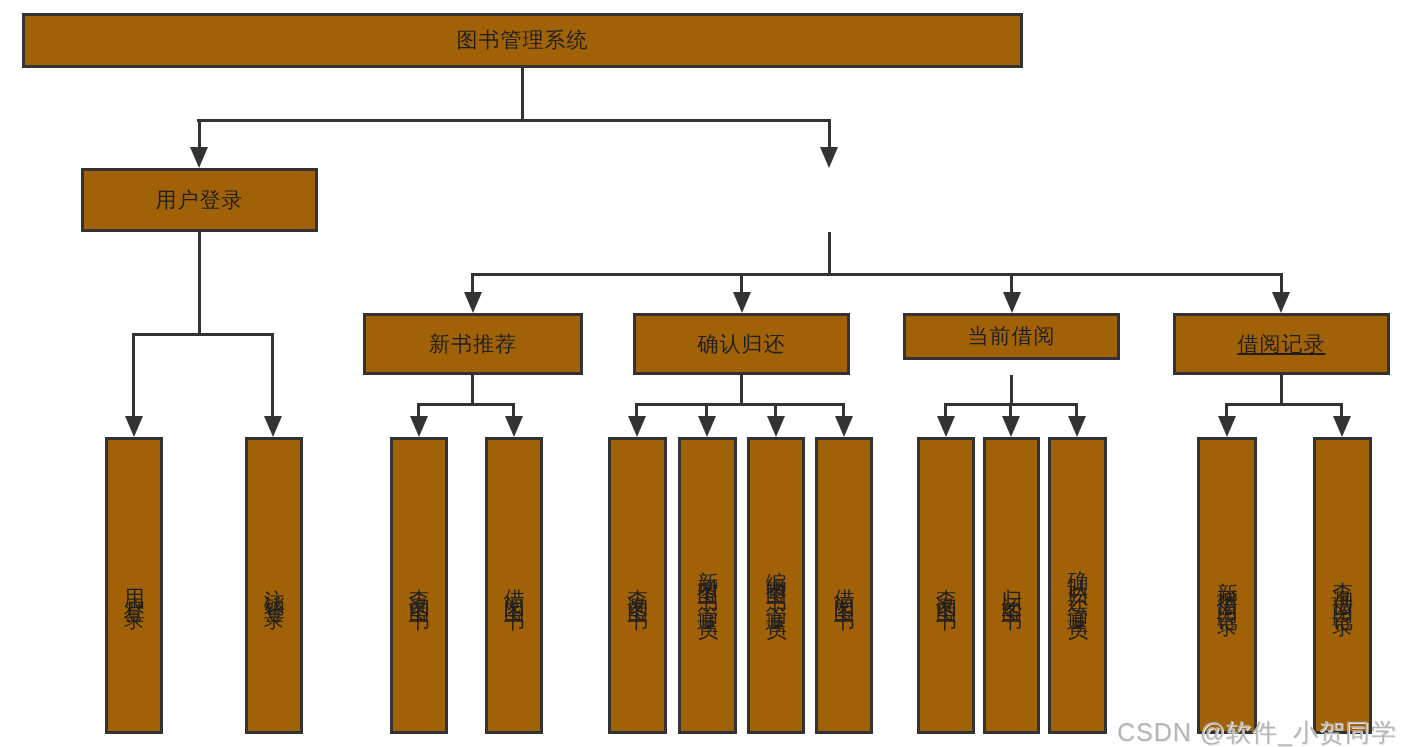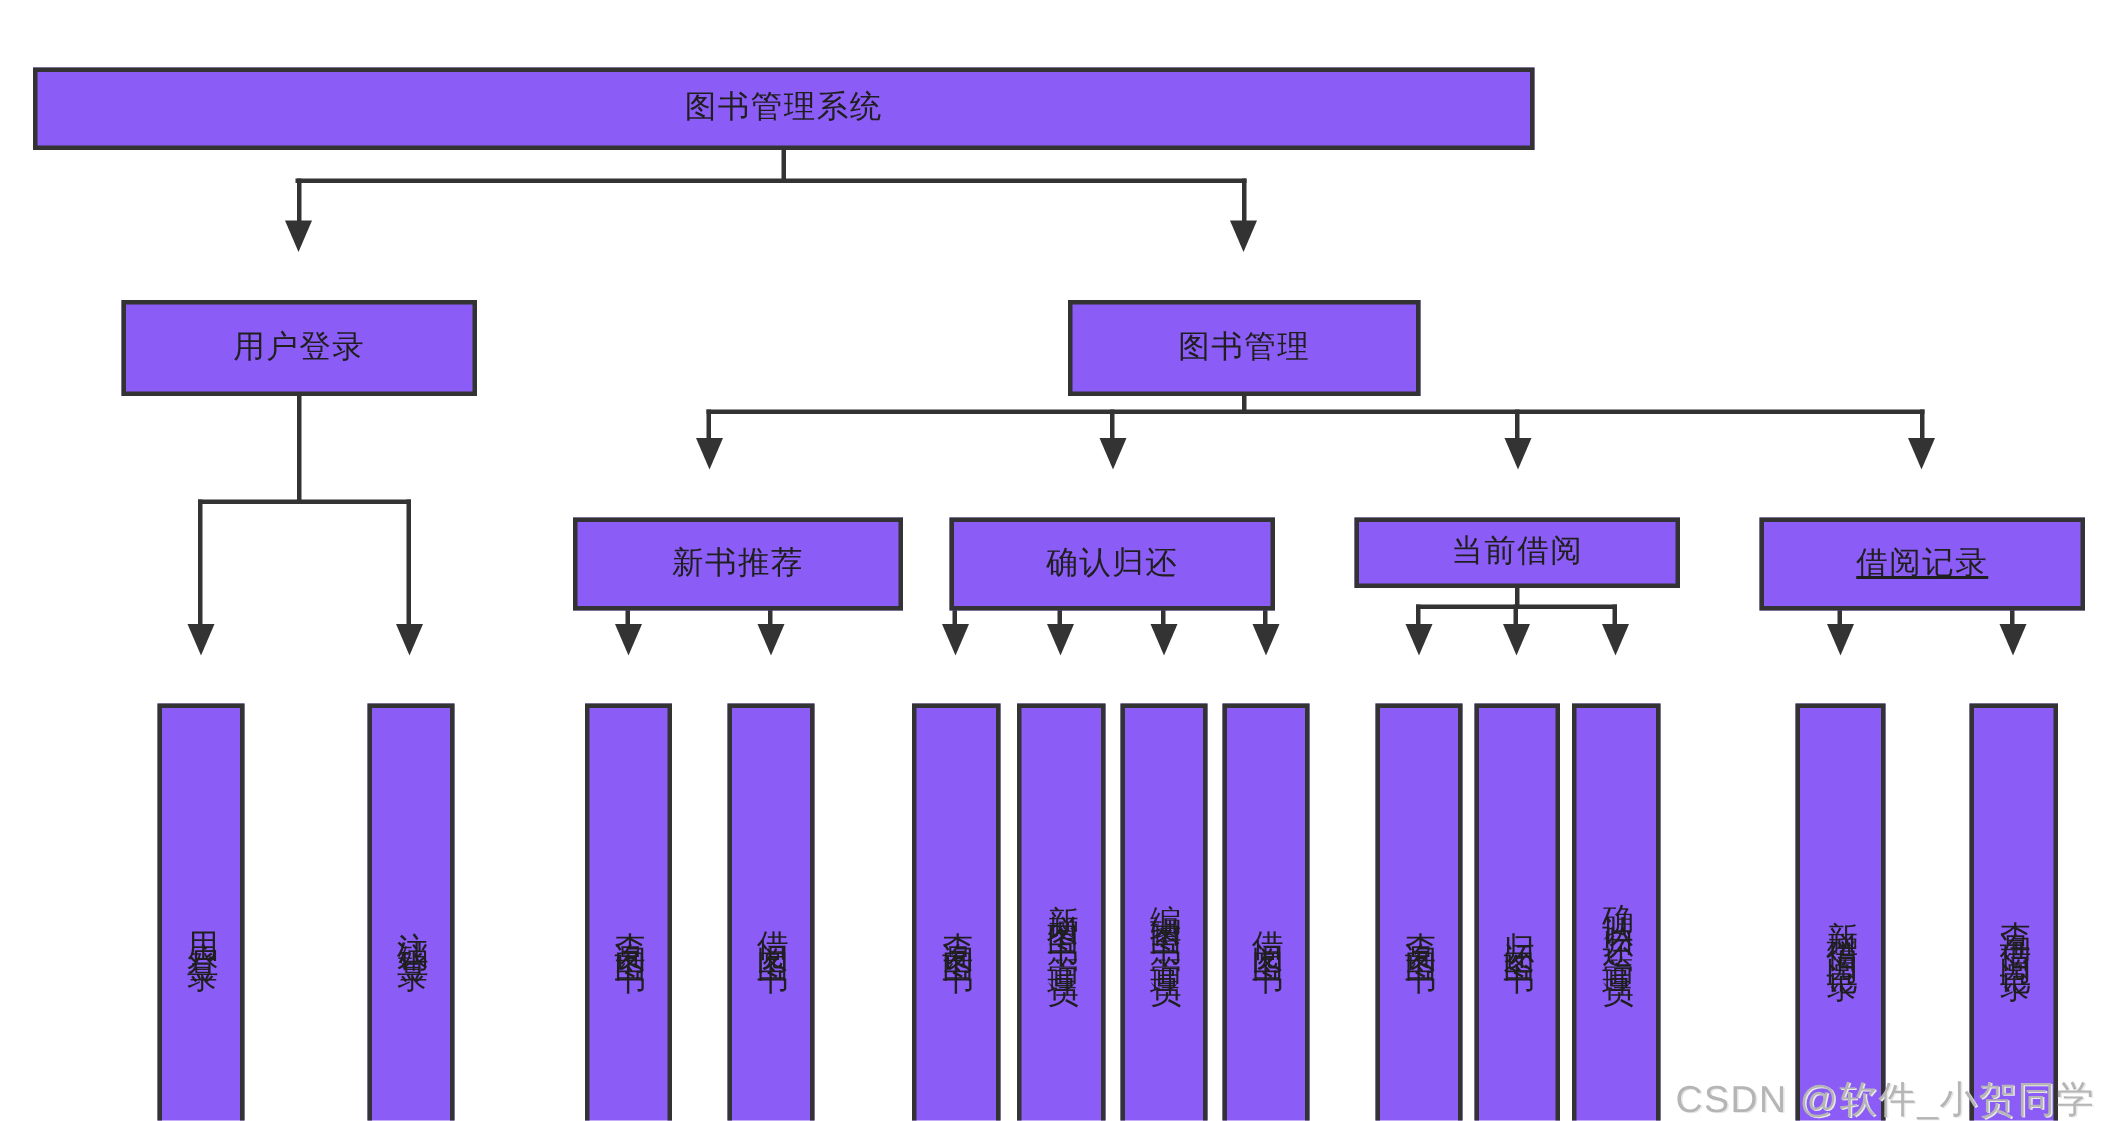--- a/index.html
+++ b/index.html
@@ -10,32 +10,31 @@
     overflow: hidden;
   }
   #canvas {
     position: relative;
     width: 1405px; height: 747px;
     background: #ffffff;
   }
   .box {
     position: absolute;
     box-sizing: border-box;
-    background: #8b5cf6;
+    background: #a16207;
     border: 3px solid #333333;
     display: flex;
     align-items: center;
     justify-content: center;
     color: #1f1f1f;
     font-size: 21px;
     line-height: 1.25;
     letter-spacing: 1px;
     white-space: nowrap;
     z-index: 2;
-    margin-top: 32px;
   }
   .vbox {
     writing-mode: vertical-rl;
     text-orientation: mixed;
     letter-spacing: 7px;
     white-space: normal;
   }
   .vline, .hline {
     position: absolute;
     background: #333333;
@@ -63,23 +62,22 @@
   }
 </style>
 </head>
 <body>
 
 <div id="canvas">
 
   <div class="box" style="left:22px; top:13px; width:1001px; height:55px;">图书管理系统</div>
 
   <div class="box" style="left:81px; top:168px; width:237px; height:64px;">用户登录</div>
-  <div class="box" style="left:712px; top:168px; width:235px; height:64px;">图书管理</div>
 
-  <div class="box" style="left:382px; top:313px; width:220px; height:62px;">新书推荐</div>
+  <div class="box" style="left:363px; top:313px; width:220px; height:62px;">新书推荐</div>
   <div class="box" style="left:633px; top:313px; width:217px; height:62px;">确认归还</div>
   <div class="box" style="left:903px; top:313px; width:217px; height:47px;">当前借阅</div>
   <div class="box" style="left:1173px; top:313px; width:217px; height:62px;text-decoration:underline;">借阅记录</div>
 
   <div class="box vbox" style="left:105px; top:437px; width:58px; height:297px;">用户登录</div>
   <div class="box vbox" style="left:245px; top:437px; width:58px; height:297px;">注销登录</div>
   <div class="box vbox" style="left:390px; top:437px; width:58px; height:297px;">查询图书</div>
   <div class="box vbox" style="left:485px; top:437px; width:58px; height:297px;">借阅图书</div>
   <div class="box vbox" style="left:608px; top:437px; width:59px; height:297px;">查询图书</div>
   <div class="box vbox" style="left:678px; top:437px; width:59px; height:297px;">新增图书（管理员）</div>

